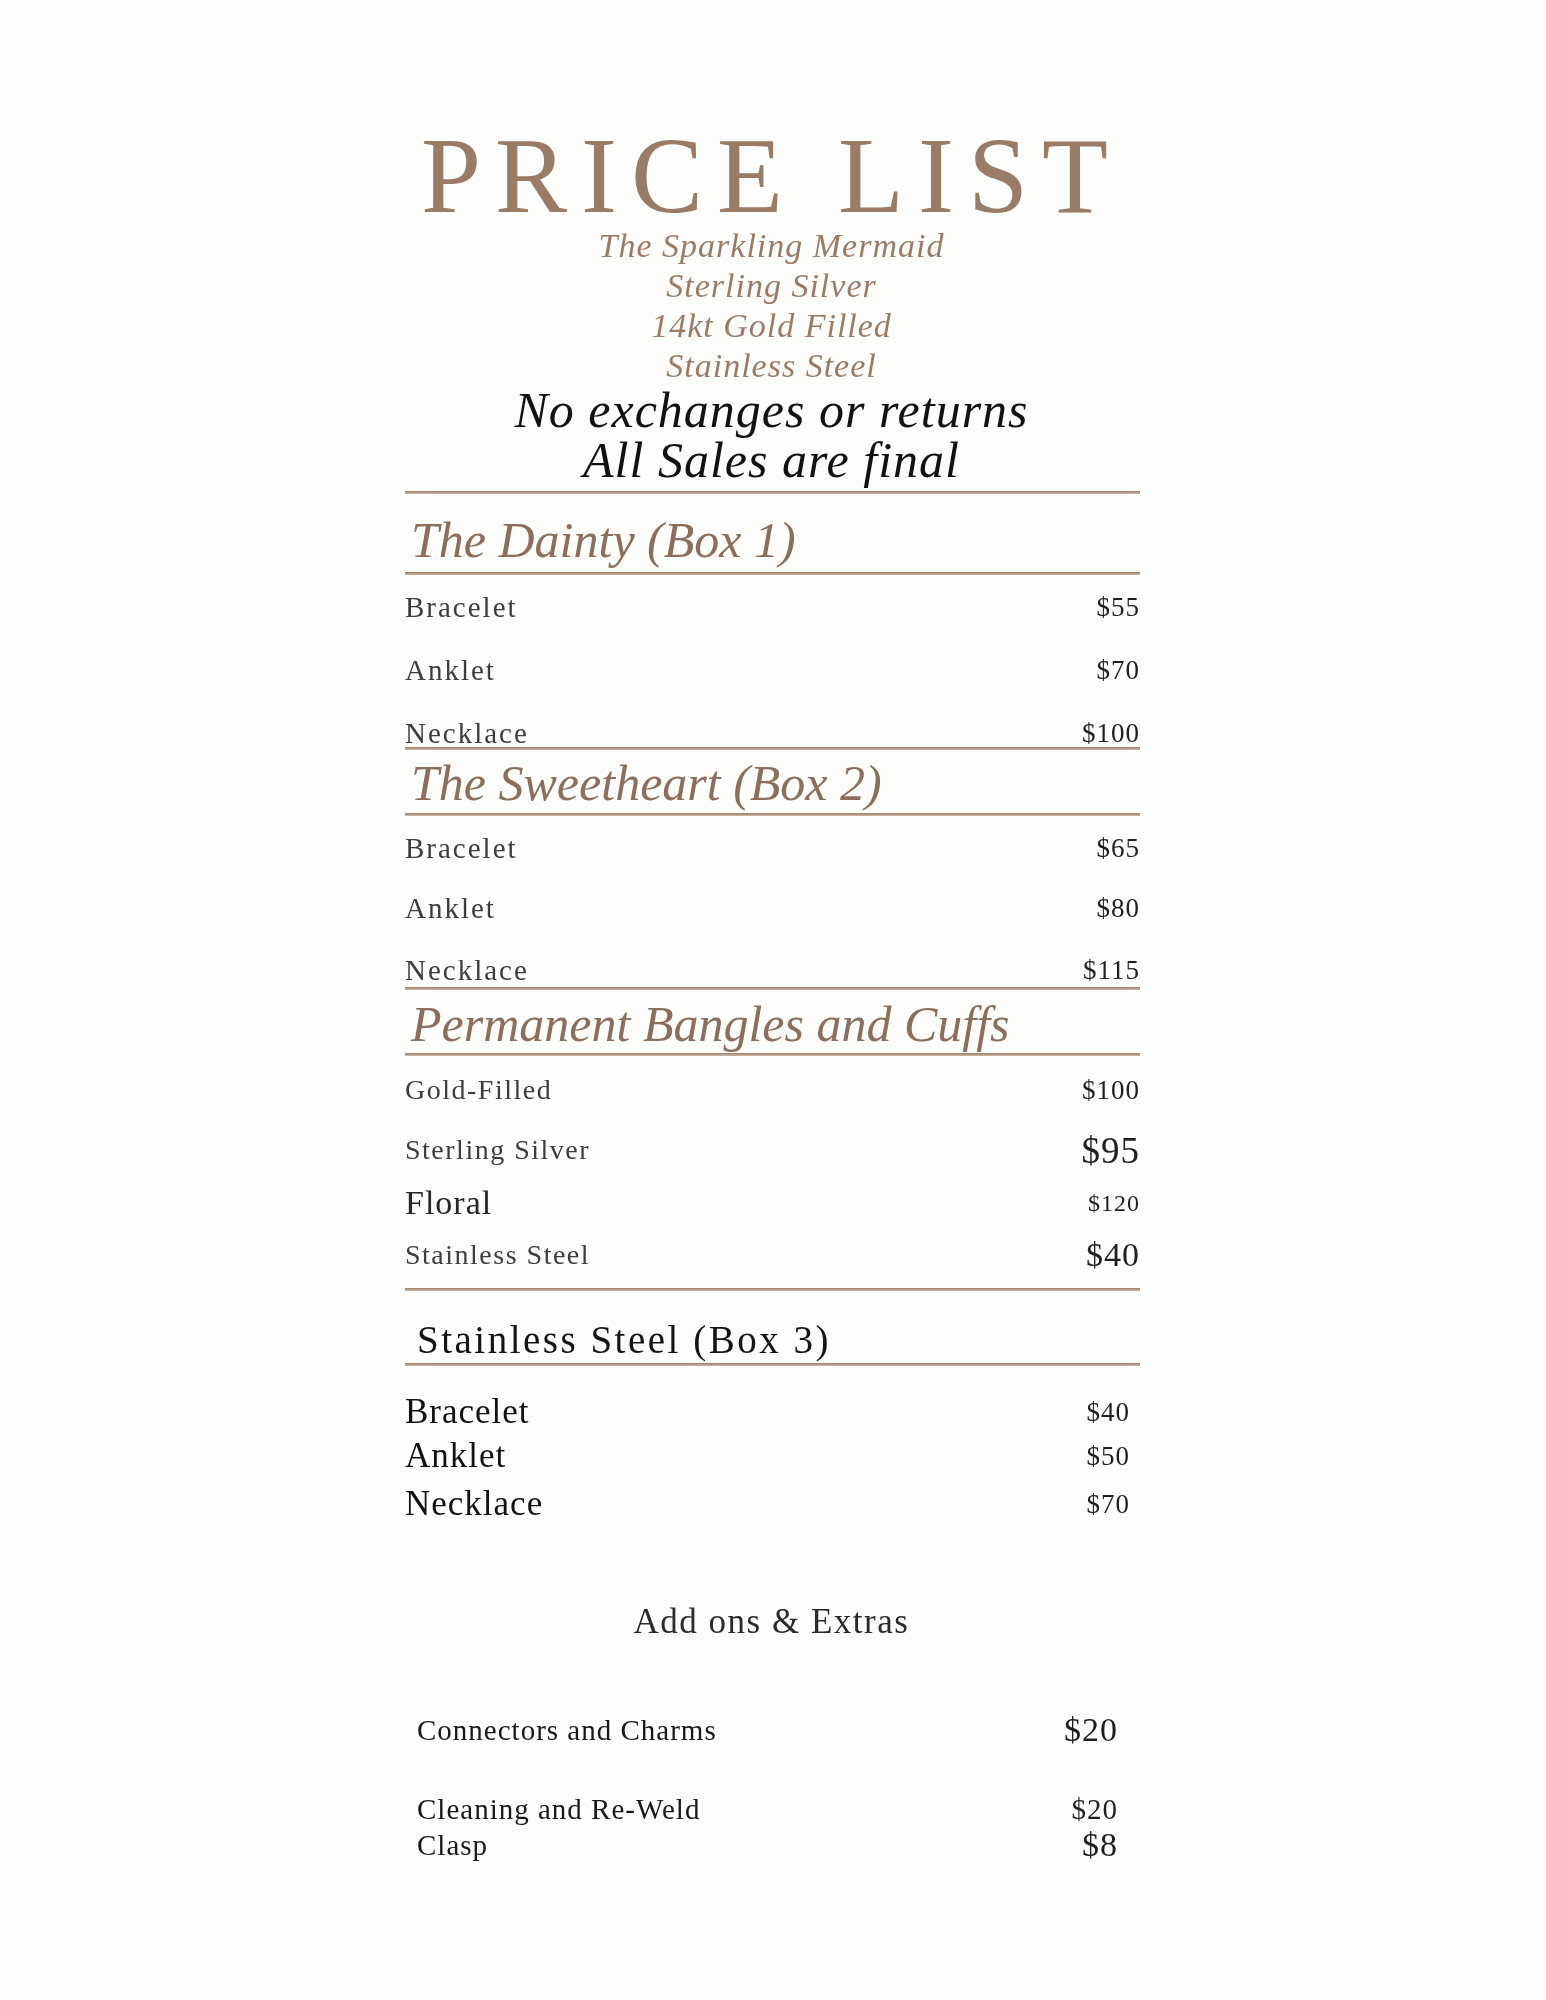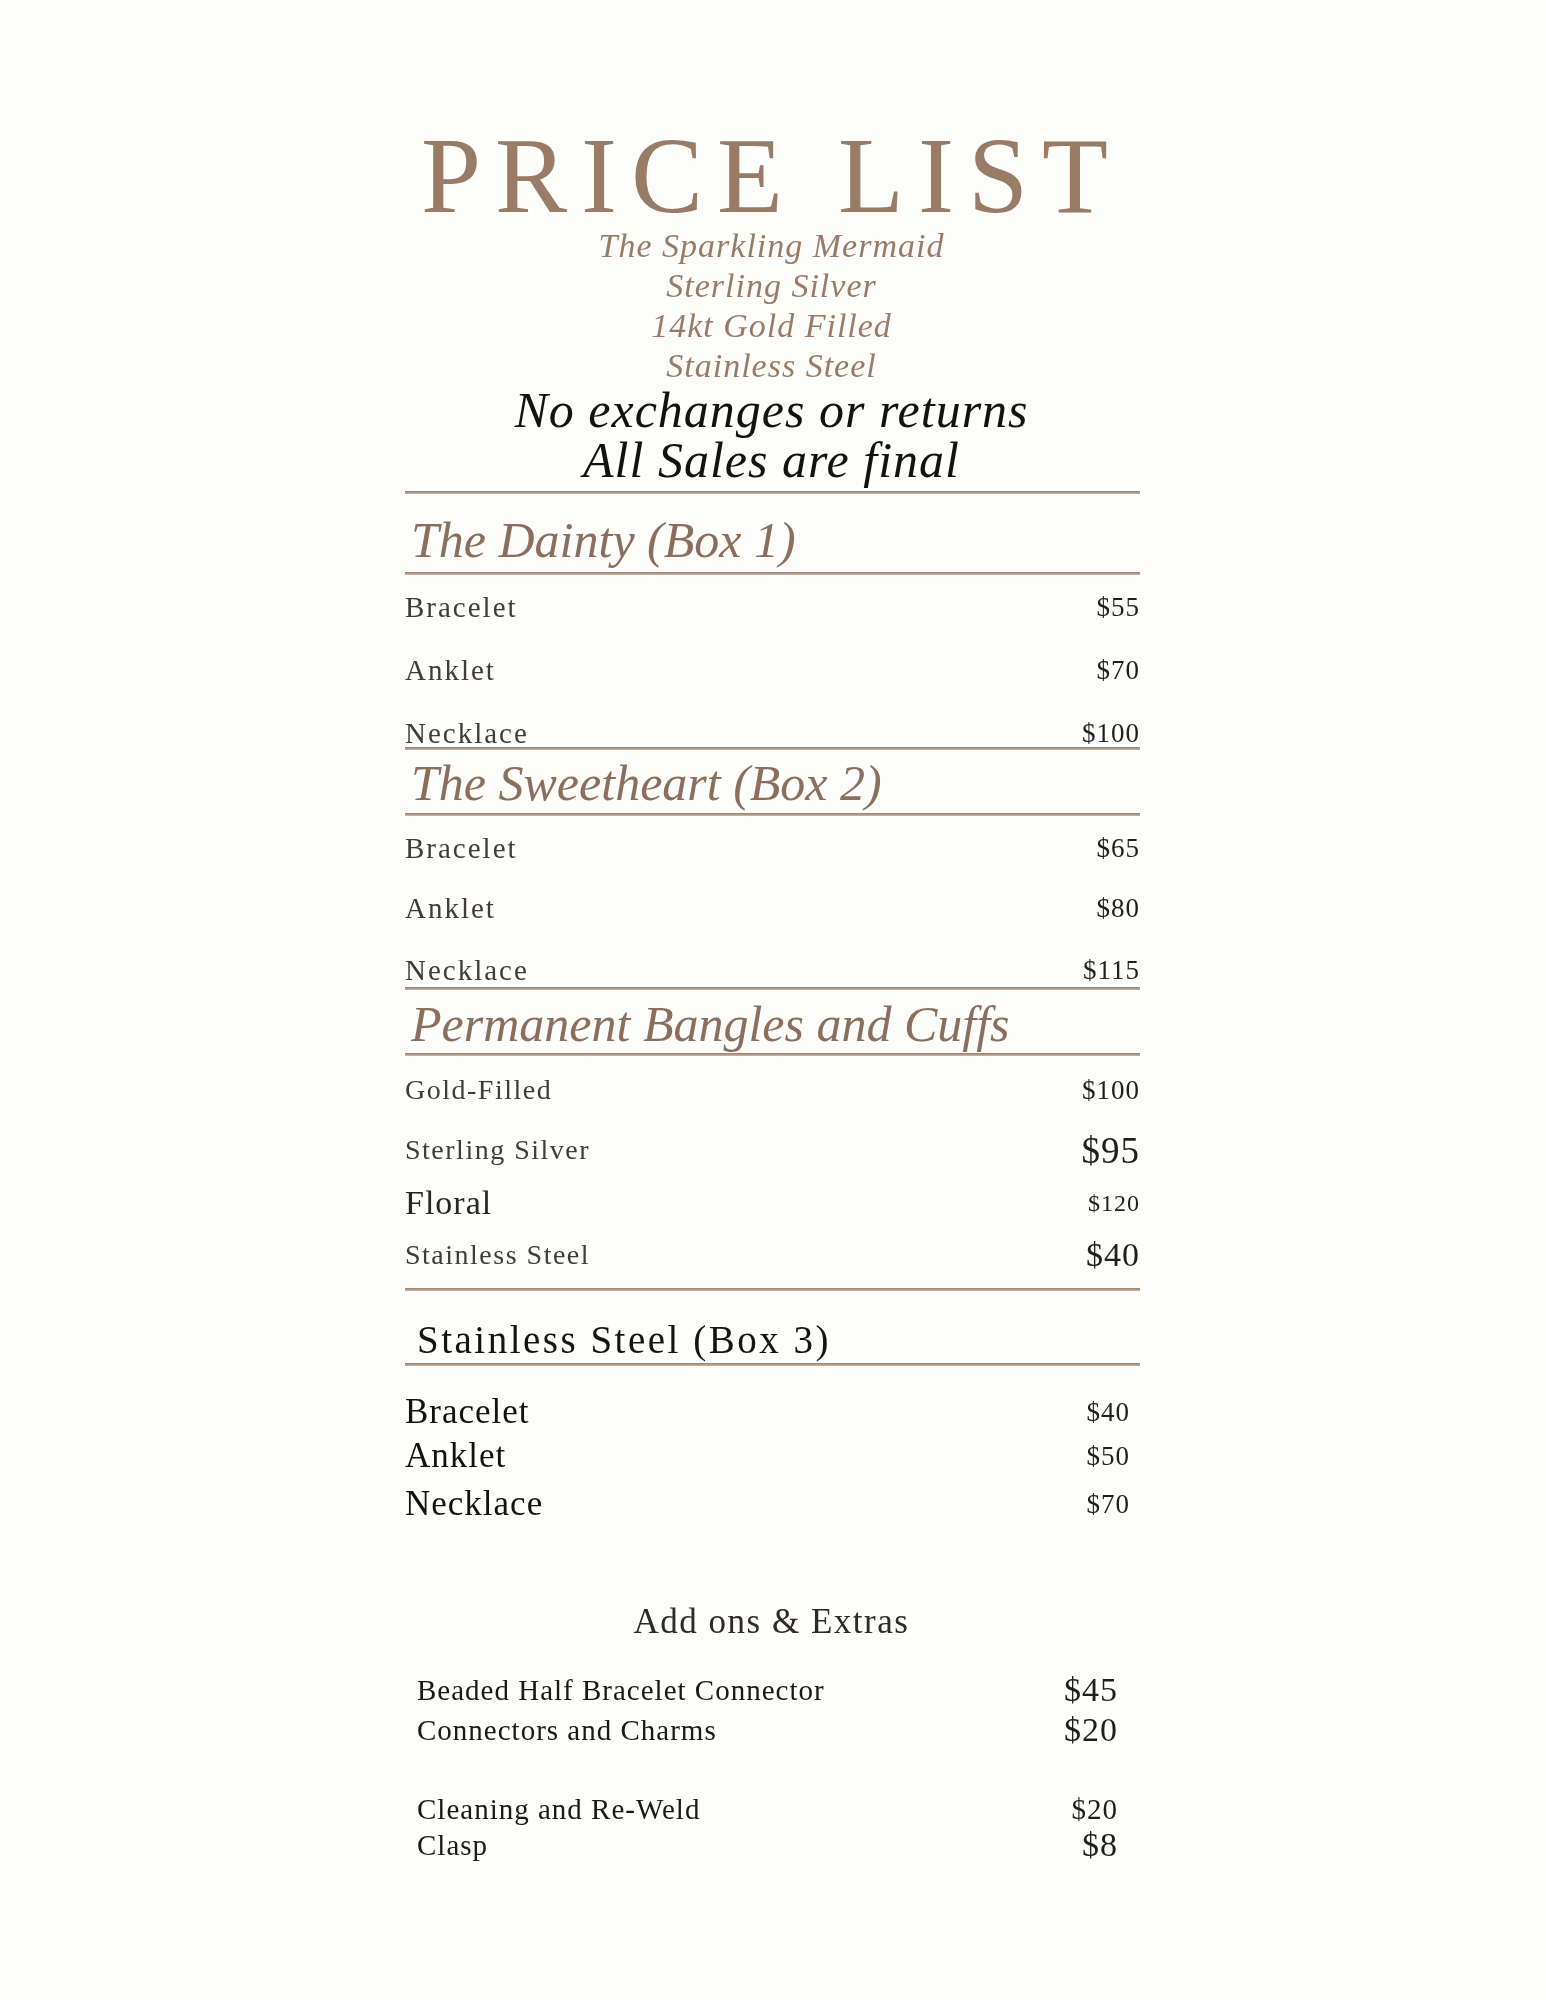--- a/index.html
+++ b/index.html
@@ -154,24 +154,20 @@
       <span class="lbl">Anklet</span>
       <span class="price">$50</span>
     </div>
     <div class="row s4c">
       <span class="lbl">Necklace</span>
       <span class="price">$70</span>
     </div>
 
     <h3 class="addons-head">Add ons &amp; Extras</h3>
 
-    <div class="row ad ad1">
-      <span class="lbl">Beaded Half Bracelet Connector</span>
-      <span class="price">$45</span>
-    </div>
     <div class="row ad ad2">
       <span class="lbl">Connectors and Charms</span>
       <span class="price">$20</span>
     </div>
     <div class="row ad ad4">
       <span class="lbl">Cleaning and Re-Weld</span>
       <span class="price">$20</span>
     </div>
     <div class="row ad ad5">
       <span class="lbl">Clasp</span>

